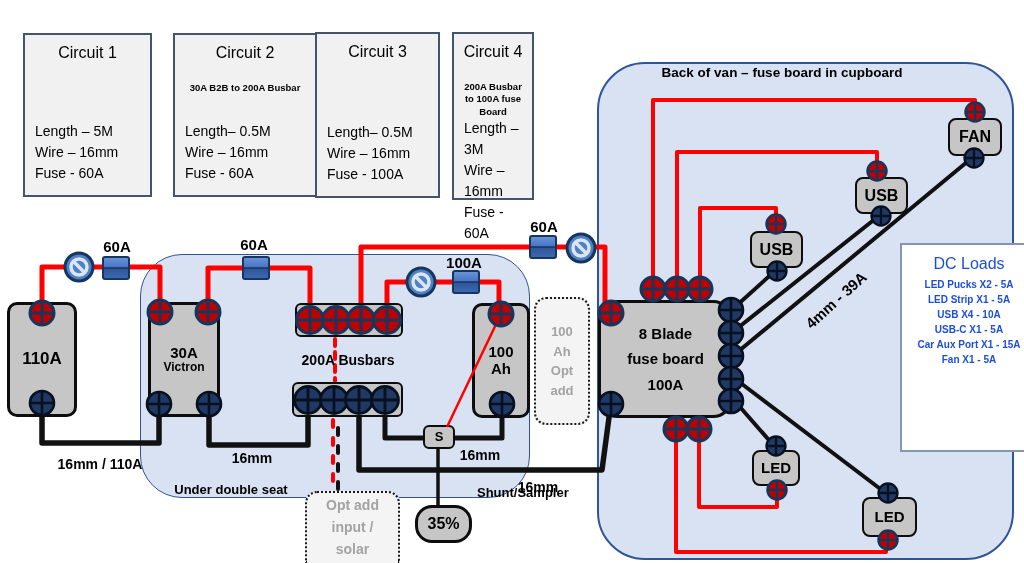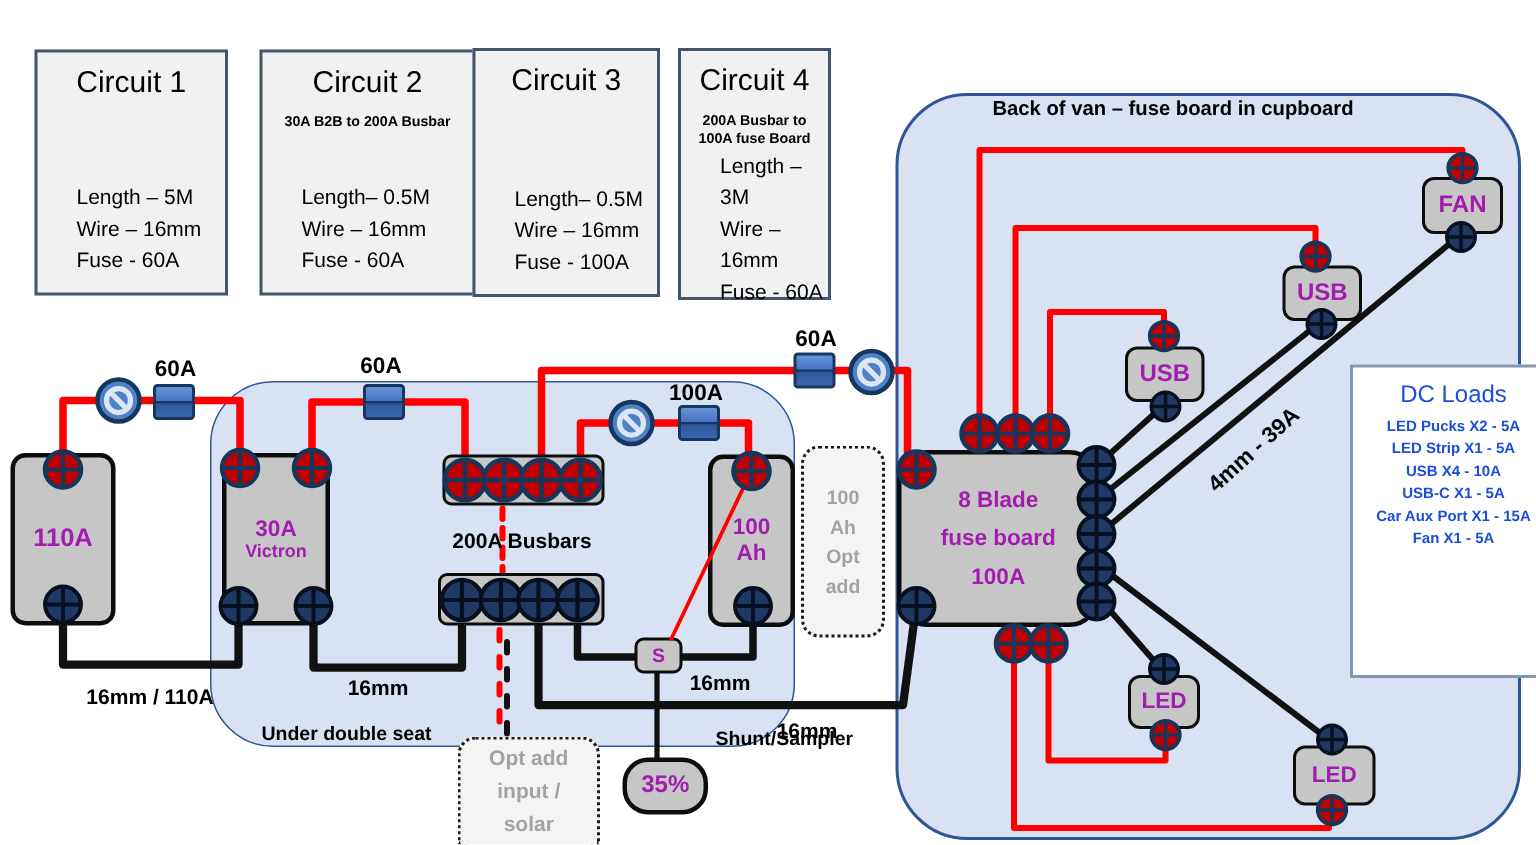--- a/index.html
+++ b/index.html
@@ -3,25 +3,25 @@
 <meta charset="utf-8">
 <style>
   html,body{margin:0;padding:0;background:#fff;}
   body{width:1024px;height:563px;overflow:hidden;font-family:"Liberation Sans",sans-serif;}
   #stage{position:relative;width:1024px;height:563px;background:#ffffff;}
   .region{position:absolute;background:#d9e2f3;border:2px solid #2f5597;box-sizing:border-box;z-index:1;}
   #region-seat{left:140px;top:254px;width:390px;height:244px;border-radius:42px;border-width:1.5px;}
   #region-van{left:597px;top:62px;width:417px;height:498px;border-radius:48px;}
   svg.layer{position:absolute;left:0;top:0;z-index:2;}
   svg.layer.top{z-index:4;}
-  .comp{position:absolute;background:#c6c6c6;border:3px solid #0d0d0d;border-radius:10px;display:flex;flex-direction:column;align-items:center;justify-content:center;z-index:3;font-weight:bold;color:#a21caf;text-align:right;box-sizing:border-box;line-height:1.1;}
+  .comp{position:absolute;background:#c6c6c6;border:3px solid #0d0d0d;border-radius:10px;display:flex;flex-direction:column;align-items:center;justify-content:center;z-index:3;font-weight:bold;color:#000000;text-align:right;box-sizing:border-box;line-height:1.1;}
   .cbox{position:absolute;background:#f1f1f1;border:2px solid #44546a;z-index:3;display:flex;flex-direction:column;align-items:center;text-align:center;box-sizing:border-box;padding-top:9px;color:#000;}
-  .ctitle{font-size:20px;margin-bottom:9px;}
+  .ctitle{font-size:16px;margin-bottom:20px;}
   .csub{font-size:9.5px;font-weight:bold;line-height:1.3;padding:0 5px;}
-  .cspecs{margin-top:auto;margin-bottom:11px;font-size:14px;line-height:1.5;text-align:left;align-self:flex-start;padding-left:26px;}
+  .cspecs{margin-top:auto;margin-bottom:11px;font-size:14px;line-height:1.5;text-align:left;align-self:flex-start;padding-left:10px;}
   .dotted{position:absolute;background:#f4f4f4;border:2.5px dotted #1a1a1a;border-radius:12px;z-index:3;display:flex;flex-direction:column;align-items:center;justify-content:center;color:#a3a3a3;font-weight:bold;text-align:center;box-sizing:border-box;}
   #dcloads{position:absolute;left:880px;top:243px;width:138px;height:209px;background:#fff;border:2px solid #8496b0;z-index:3;text-align:center;box-sizing:border-box;padding-top:10px;color:#1d4ed8;margin-left:20px;}
   #dcloads .dtitle{font-size:16px;margin-bottom:4px;}
   #dcloads .ditem{font-size:10px;font-weight:bold;line-height:1.5;}
   #dcloads .dspecs{margin-top:10px;font-size:14px;line-height:1.55;text-align:left;padding-left:12px;}
   .lbl{position:absolute;z-index:5;font-weight:bold;color:#000;white-space:nowrap;transform:translate(-50%,-50%);font-size:14px;}
   .lbl-left{position:absolute;z-index:5;font-weight:bold;color:#000;white-space:nowrap;transform:translateY(-50%);font-size:13px;}
   .small-bold{font-size:12px;}
 </style>
 </head>
@@ -82,21 +82,21 @@
     </div>
   </div>
   <div class="cbox" style="left:315px;top:32px;width:125px;height:166px;">
     <div class="ctitle">Circuit 3</div>
     <div class="cspecs">
       <div>Length– 0.5M</div>
       <div>Wire – 16mm</div>
       <div>Fuse - 100A</div>
     </div>
   </div>
-  <div class="cbox" style="left:452px;top:32px;width:102px;height:168px;">
+  <div class="cbox" style="left:452px;top:32px;width:82px;height:168px;">
     <div class="ctitle">Circuit 4</div>
     <div class="csub">200A Busbar to 100A fuse Board</div>
     <div class="cspecs">
       <div>Length – 3M</div>
       <div>Wire – 16mm</div>
       <div>Fuse - 60A</div>
     </div>
   </div>
 
   <div class="comp" style="left:7px;top:302px;width:70px;height:115px;font-size:17px;">

